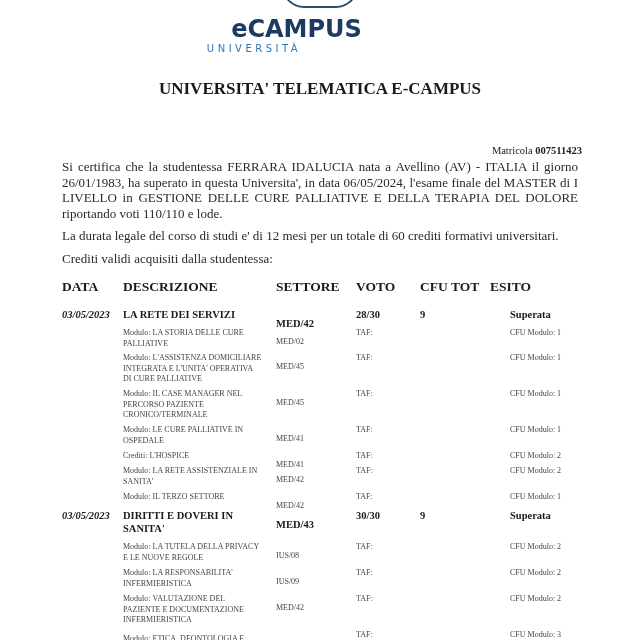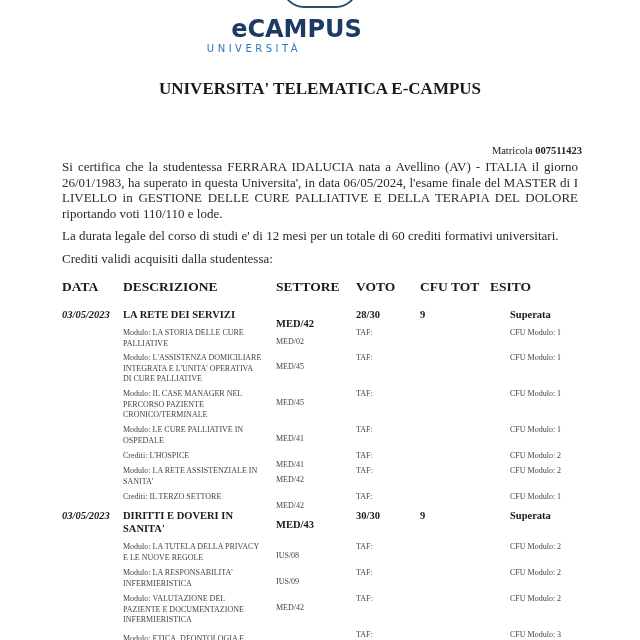--- a/index.html
+++ b/index.html
@@ -115,21 +115,21 @@
 
 <div class="row mod" style="top:466px">
   <span class="c-desc" style="top:0">Modulo: LA RETE ASSISTENZIALE IN</span>
   <span class="c-desc" style="top:10.5px">SANITA'</span>
   <span class="c-sett">MED/42</span>
   <span class="c-voto">TAF:</span>
   <span class="c-esito">CFU Modulo: 2</span>
 </div>
 
 <div class="row mod" style="top:492px">
-  <span class="c-desc" style="top:0">Crediti: IL TERZO SETTORE</span>
+  <span class="c-desc" style="top:0">Modulo: IL TERZO SETTORE</span>
   <span class="c-sett">MED/42</span>
   <span class="c-voto">TAF:</span>
   <span class="c-esito">CFU Modulo: 1</span>
 </div>
 
 <div class="row exam" style="top:509px">
   <span class="c-date">03/05/2023</span>
   <span class="c-desc" style="top:0">DIRITTI E DOVERI IN</span>
   <span class="c-desc" style="top:13px">SANITA'</span>
   <span class="c-sett">MED/43</span>

